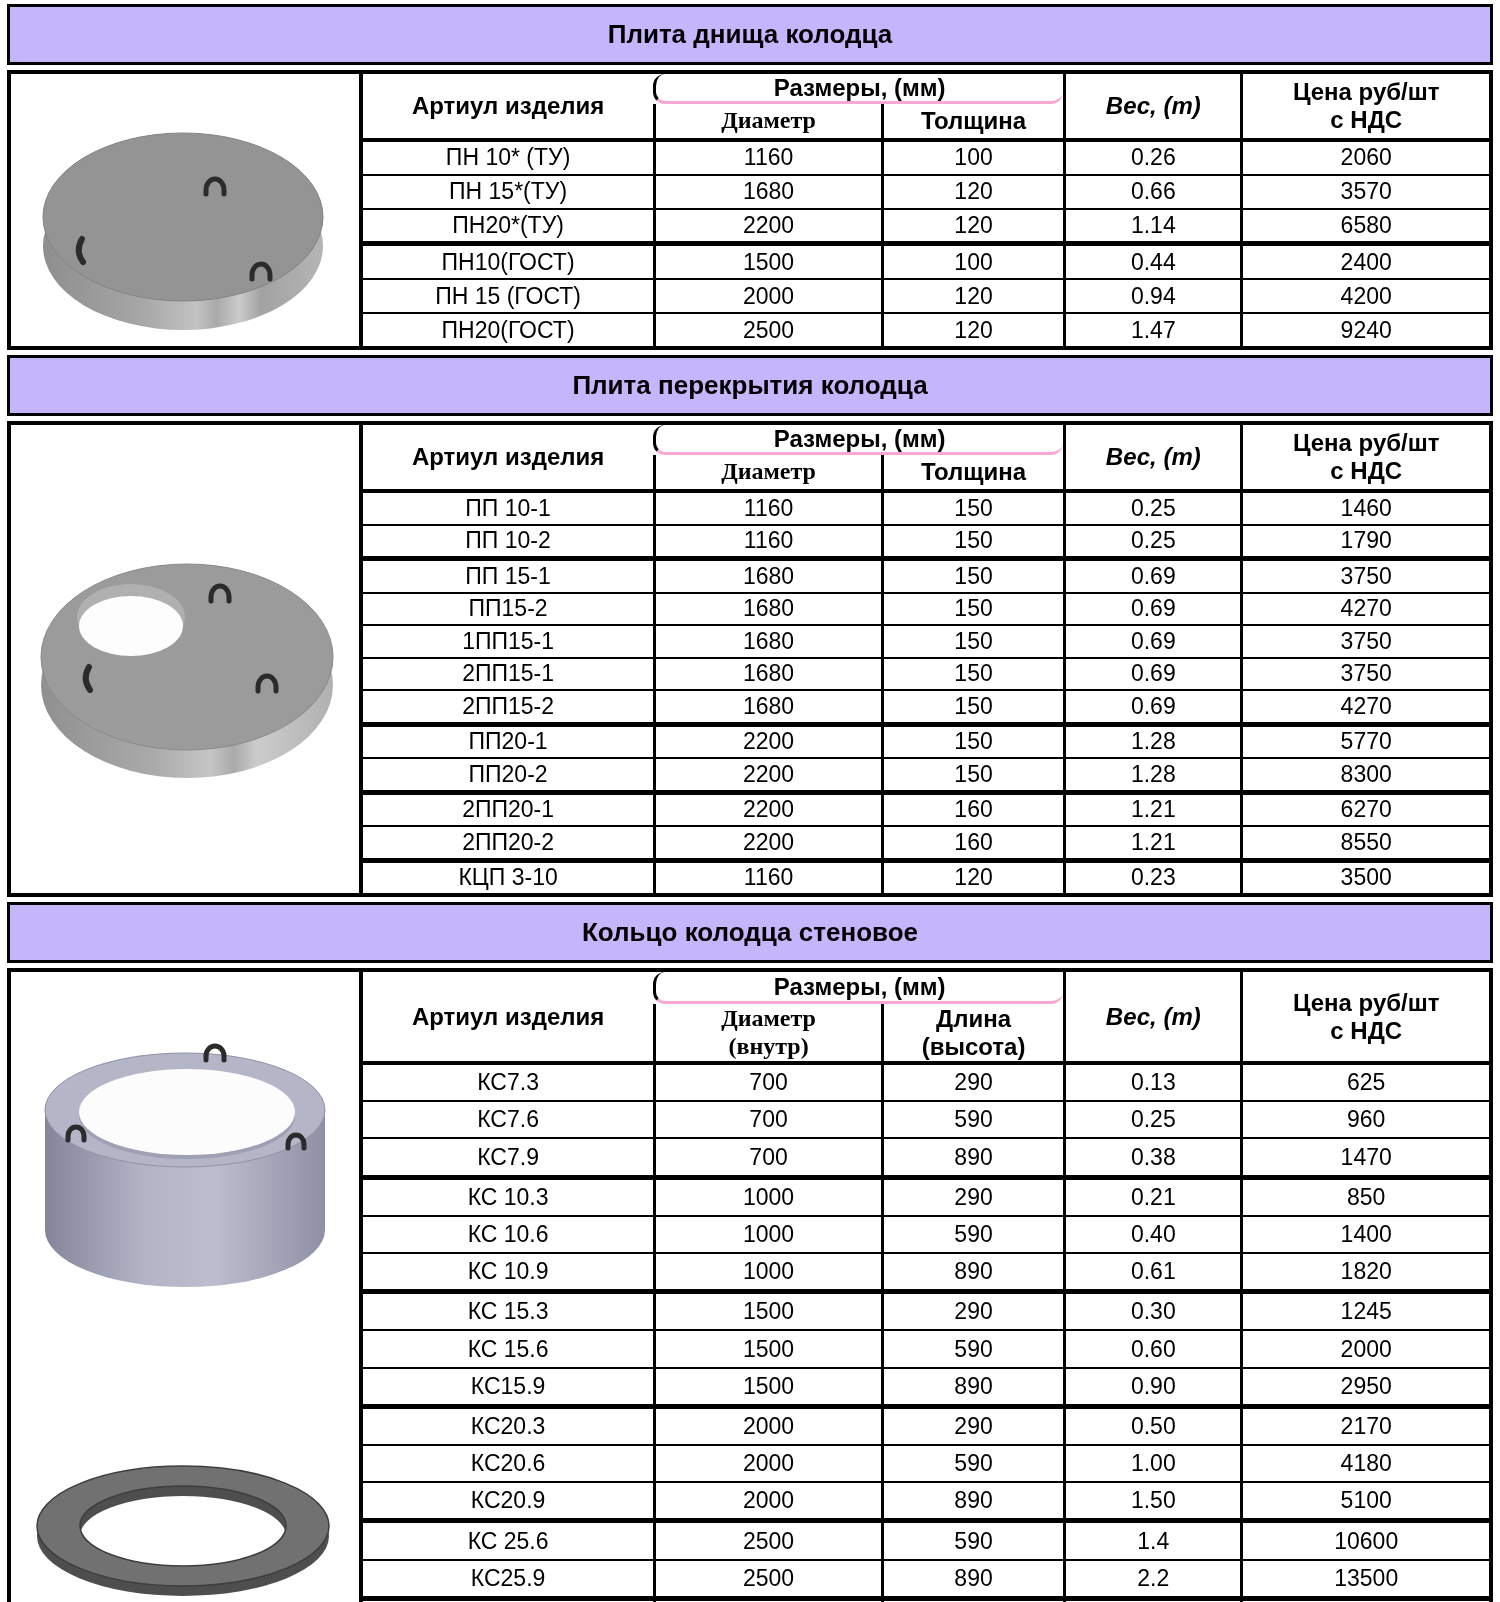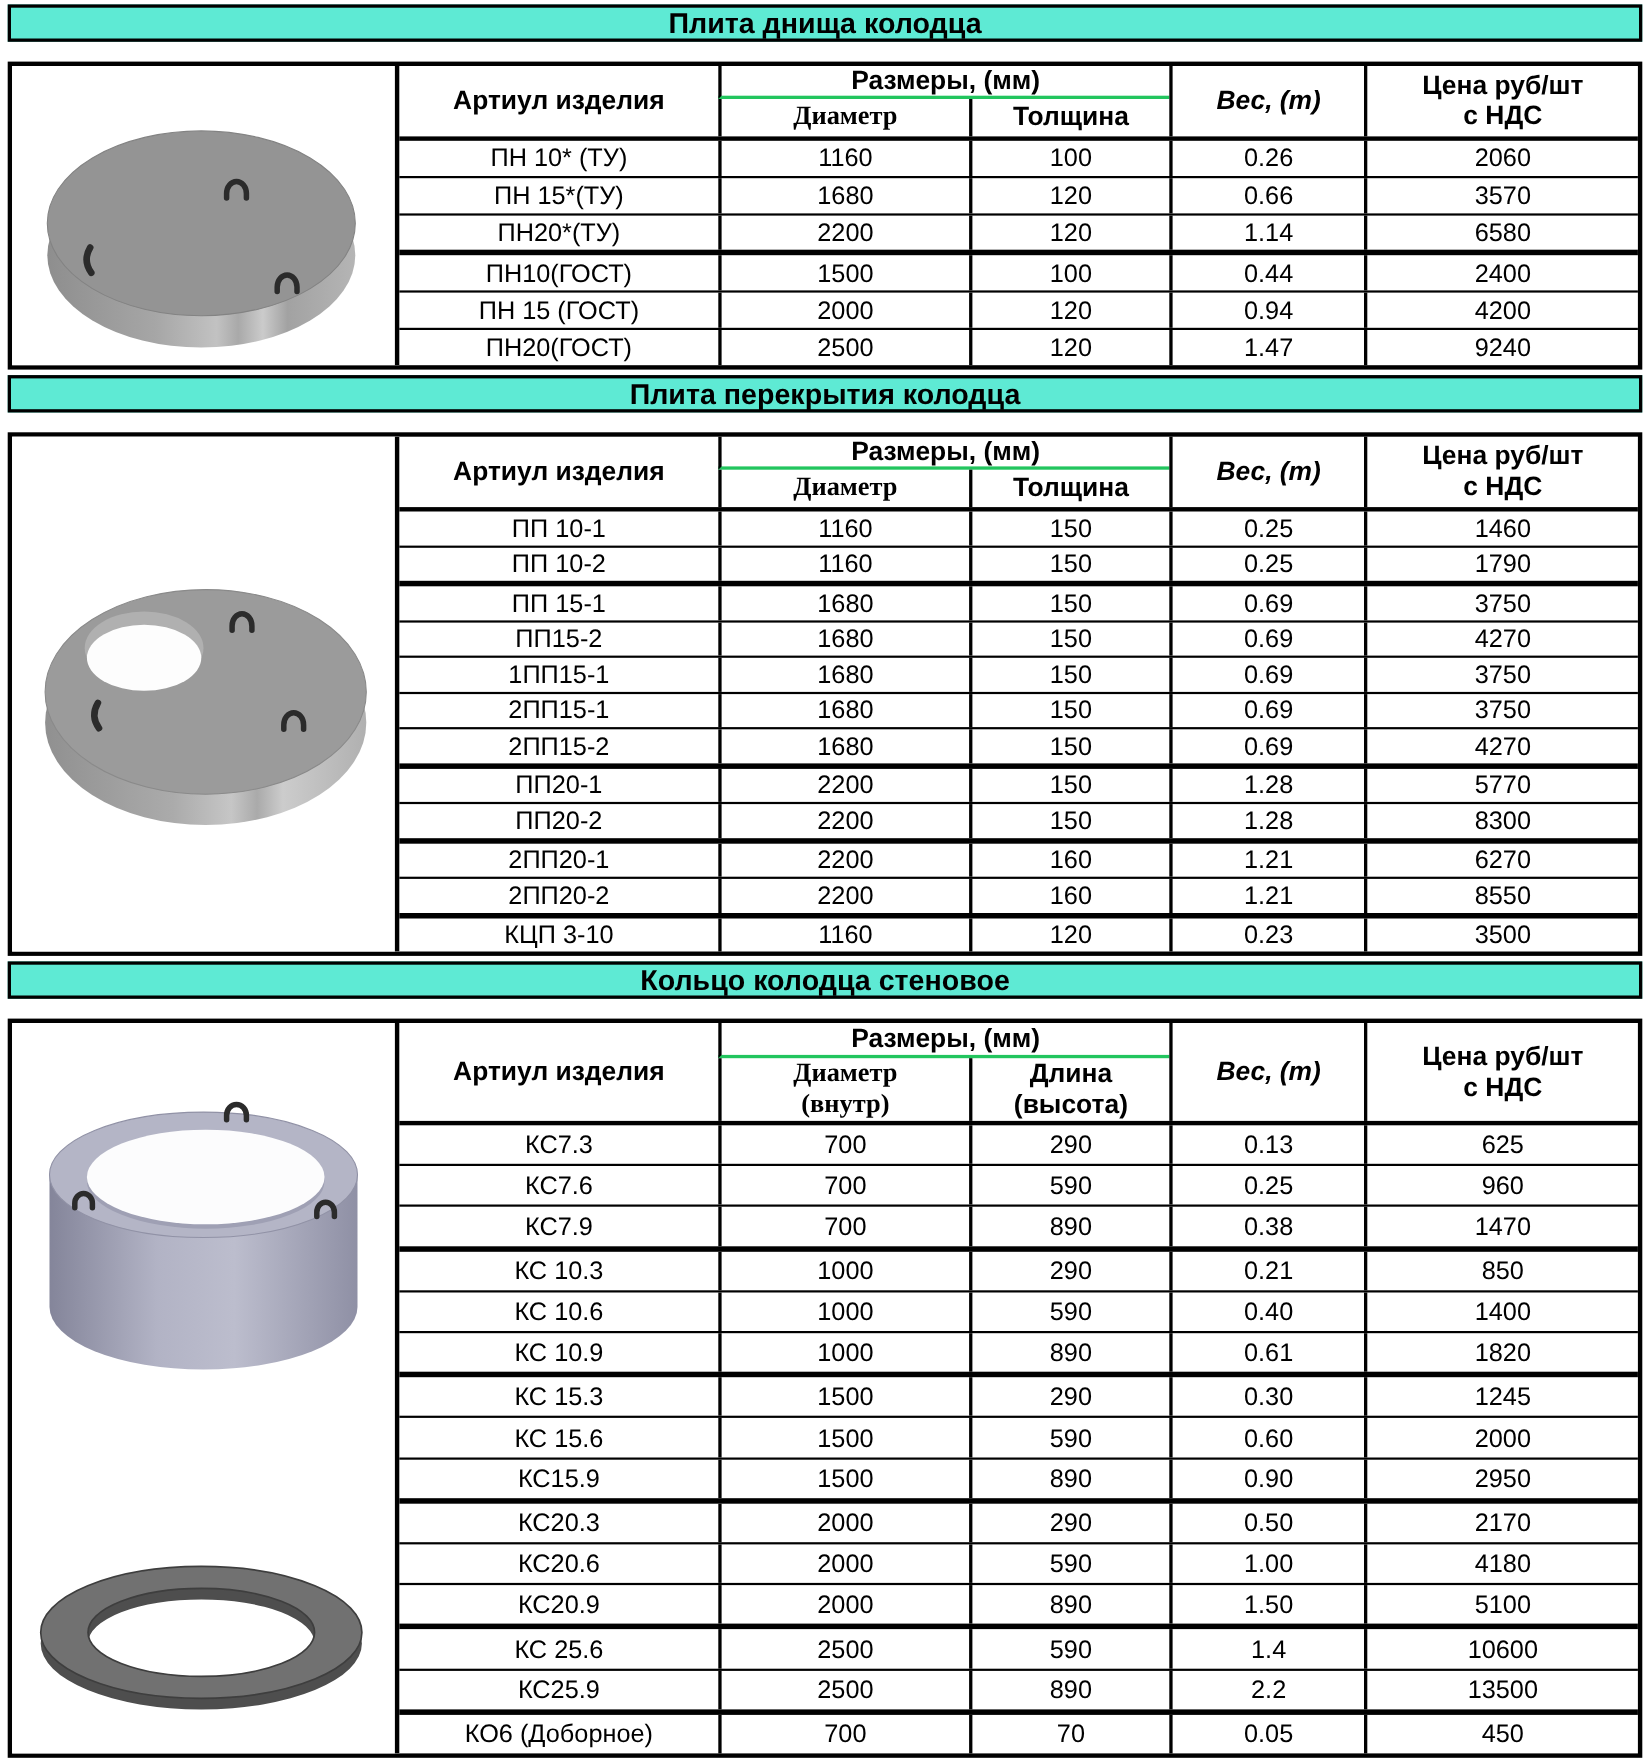--- a/index.html
+++ b/index.html
@@ -7,26 +7,26 @@
   body { font-family:"Liberation Sans","DejaVu Sans",sans-serif; color:#000; }
   .page {
     position:relative;
     width:1500px; height:1602px;
     background:#ffffff;
     padding:4px 7px 0 7px;
     overflow:hidden;
   }
   
   .title-bar {
-    height:34px;
+    height:61px;
     border:3px solid #000;
-    background:#5eead4;
+    background:#c4b5fd;
     display:flex; align-items:center; justify-content:center;
     font-size:26px; font-weight:bold;
-    margin-bottom:18px;
+    margin-bottom:5px;
   }
   
   .tbl {
     border:4px solid #000;
     display:flex;
     margin-bottom:5px;
     background:#fff;
   }
   .tbl-1 { height:280px; }
   .tbl-2 { height:476px; }
@@ -53,21 +53,21 @@
   .tbl-1 .hdr, .tbl-2 .hdr { grid-template-rows:30px 34px; }
   .tbl-3 .hdr { grid-template-rows:32px 57px; }
   .hcell {
     display:flex; flex-direction:column;
     align-items:center; justify-content:center;
     font-size:24px; font-weight:bold;
     line-height:1.15;
     border-left:3px solid #000;
   }
   .hcell.art   { grid-column:1; grid-row:1 / 3; border-left:0; }
-  .hcell.sizes { grid-column:2 / 4; grid-row:1; border-bottom:3px solid #22c55e; }
+  .hcell.sizes { grid-column:2 / 4; grid-row:1; border-bottom:3px solid #f9a8d4;border-radius:12px; }
   .hcell.sub1  { grid-column:2; grid-row:2;font-family:Liberation Serif, serif; }
   .hcell.sub2  { grid-column:3; grid-row:2; }
   .hcell.wt    { grid-column:4; grid-row:1 / 3;font-style:italic; }
   .hcell.pr    { grid-column:5; grid-row:1 / 3; }
 
   
   .rows { flex:1; display:flex; flex-direction:column;border-radius:19px; }
   .row {
     flex:1;
     display:grid;

